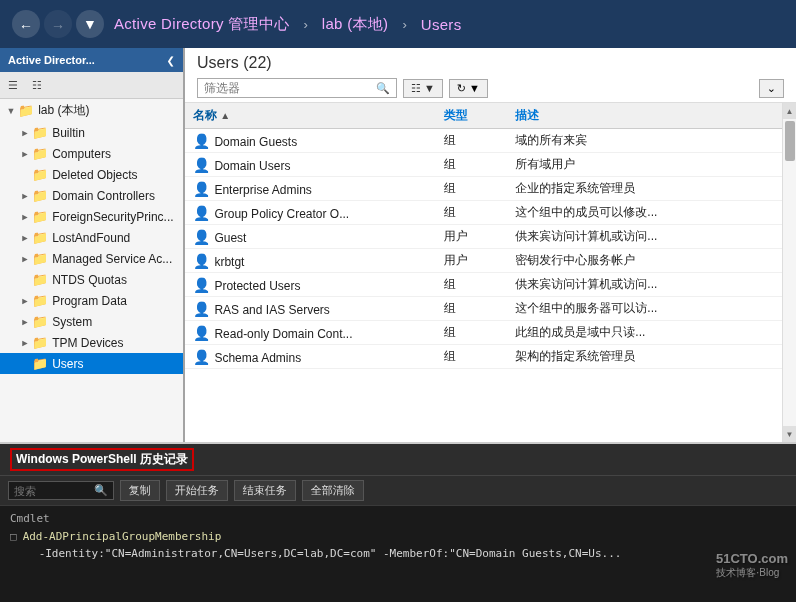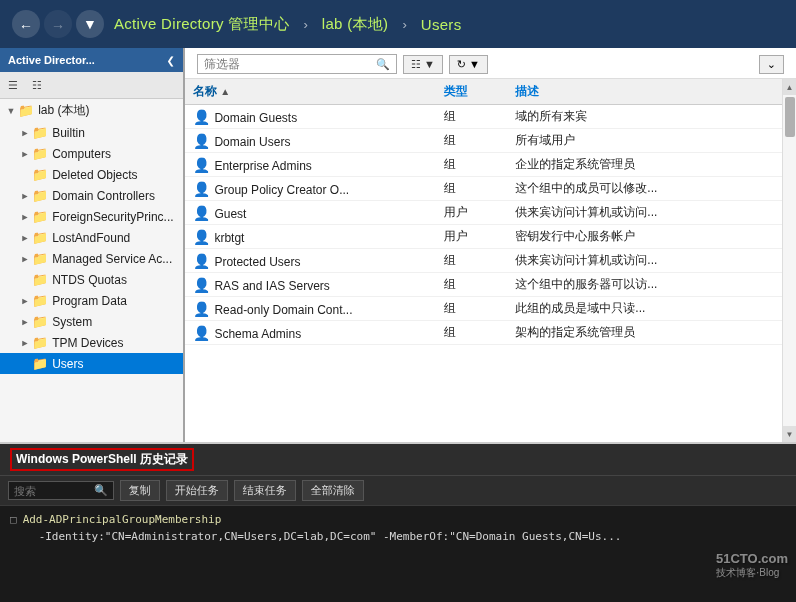--- a/index.html
+++ b/index.html
@@ -24,21 +24,21 @@
       width: 28px; height: 28px;
       background: rgba(255,255,255,0.15);
       border-radius: 50%;
       display: flex; align-items: center; justify-content: center;
       color: white;
       cursor: pointer;
       font-size: 14px;
     }
     .nav-btn.disabled { opacity: 0.4; }
     .title-text {
-      color: #bef264;
+      color: #f0abfc;
       font-size: 15px;
       font-weight: 300;
       letter-spacing: 0.3px;
     }
     .title-sep { color: rgba(255,255,255,0.6); font-size: 13px; margin: 0 4px; }
 
     
     .main-layout {
       display: flex;
       height: calc(602px - 48px - 160px);
@@ -422,20 +422,21 @@
       <div class="tree-item indent-1 selected">
         <span class="tree-expand"></span>
         <span class="folder-icon" style="color:white;">📁</span>
         <span class="tree-label">Users</span>
       </div>
     </div>
   </div>
 
   <div class="content-area">
     <div class="content-header">
+      <div class="content-title">Users  (22)</div>
       <div class="filter-bar">
         <div class="filter-input-wrap">
           <input class="filter-input" type="text" placeholder="筛选器" style="">
           <span class="filter-search-icon">🔍</span>
         </div>
         <button class="filter-btn">
           <span>☷</span>
           <span>▼</span>
         </button>
         <button class="refresh-btn">
@@ -552,20 +553,21 @@
     <div class="ps-search-wrap">
       <input class="ps-search-input" type="text" placeholder="搜索" style="">
       <span class="ps-search-icon">🔍</span>
     </div>
     <button class="ps-btn">复制</button>
     <button class="ps-btn">开始任务</button>
     <button class="ps-btn">结束任务</button>
     <button class="ps-btn">全部清除</button>
   </div>
   <div class="ps-content">
+    <div class="ps-cmdlet-label">Cmdlet</div>
     <div class="ps-cmd-block">
       <span class="ps-expand-icon">□</span>
       <div class="ps-cmd-text">
         <span class="ps-cmd-name">Add-ADPrincipalGroupMembership</span><br>
         <span style="padding-left:16px;">-Identity:"CN=Administrator,CN=Users,DC=lab,DC=com" -MemberOf:"CN=Domain Guests,CN=Us...</span>
       </div>
     </div>
   </div>
 </div>
 

